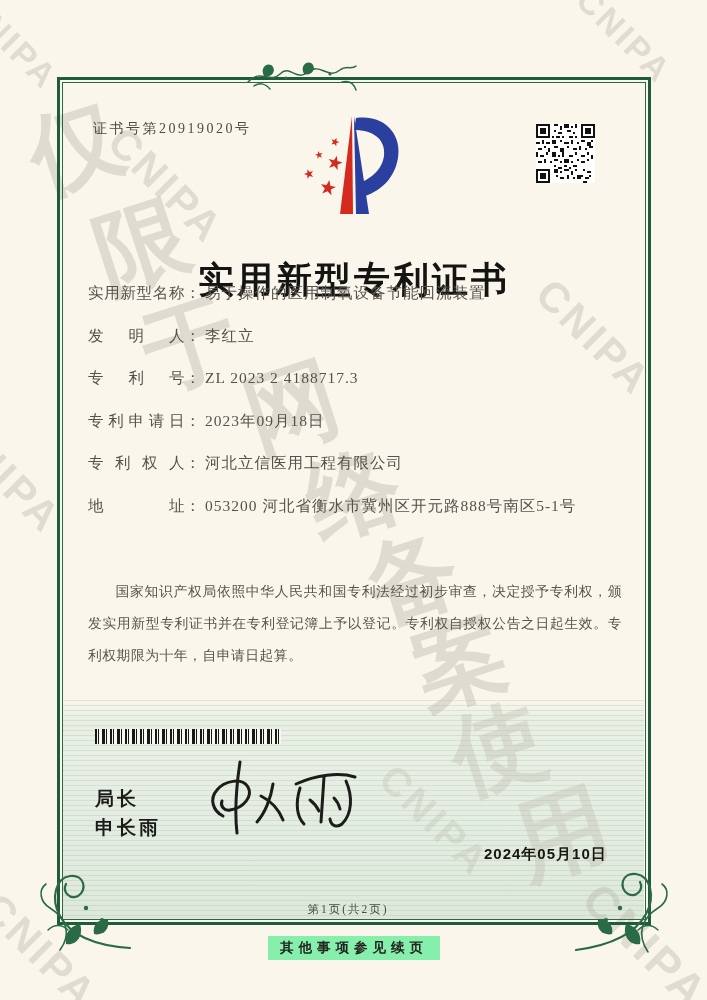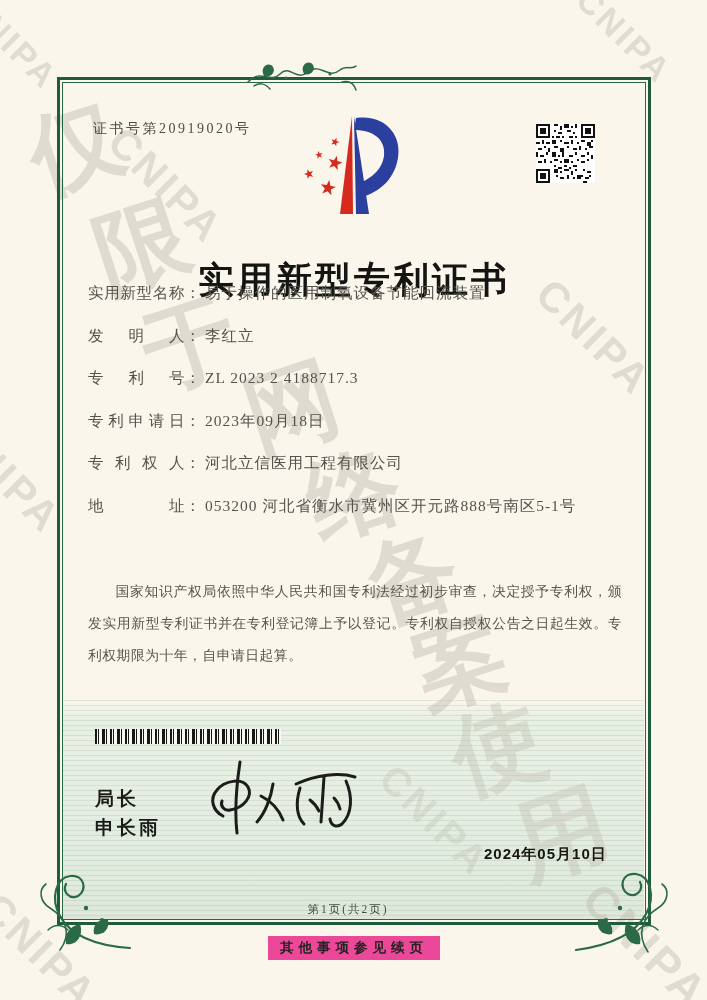--- a/index.html
+++ b/index.html
@@ -80,21 +80,21 @@
   .issue-date{
     left:484px;top:845px;font-family:"Liberation Sans","DejaVu Sans",sans-serif;
     font-size:15px;font-weight:600;color:#16160f;letter-spacing:1px;
   }
   .page-no{
     left:57px;width:582px;top:902px;text-align:center;
     font-size:11.5px;color:#45503f;letter-spacing:2px;
   }
   .footer-note-wrap{left:57px;width:594px;top:936px;text-align:center;}
   .footer-note{
-    display:inline-block;background:#ec4899;padding:3px 12px;
+    display:inline-block;background:#86efac;padding:3px 12px;
     font-size:13.5px;color:#232320;letter-spacing:5px;font-weight:bold;
   }
   .ornament{pointer-events:none;z-index:4;}
 </style>
 </head>
 <body>
 
 <div>
   <span class="wm wm-cn" style="left:-18px;top:-14px;font-size:34px;">CNIPA</span>
   <span class="wm wm-cn" style="left:132px;top:118px;font-size:42px;">CNIPA</span>

